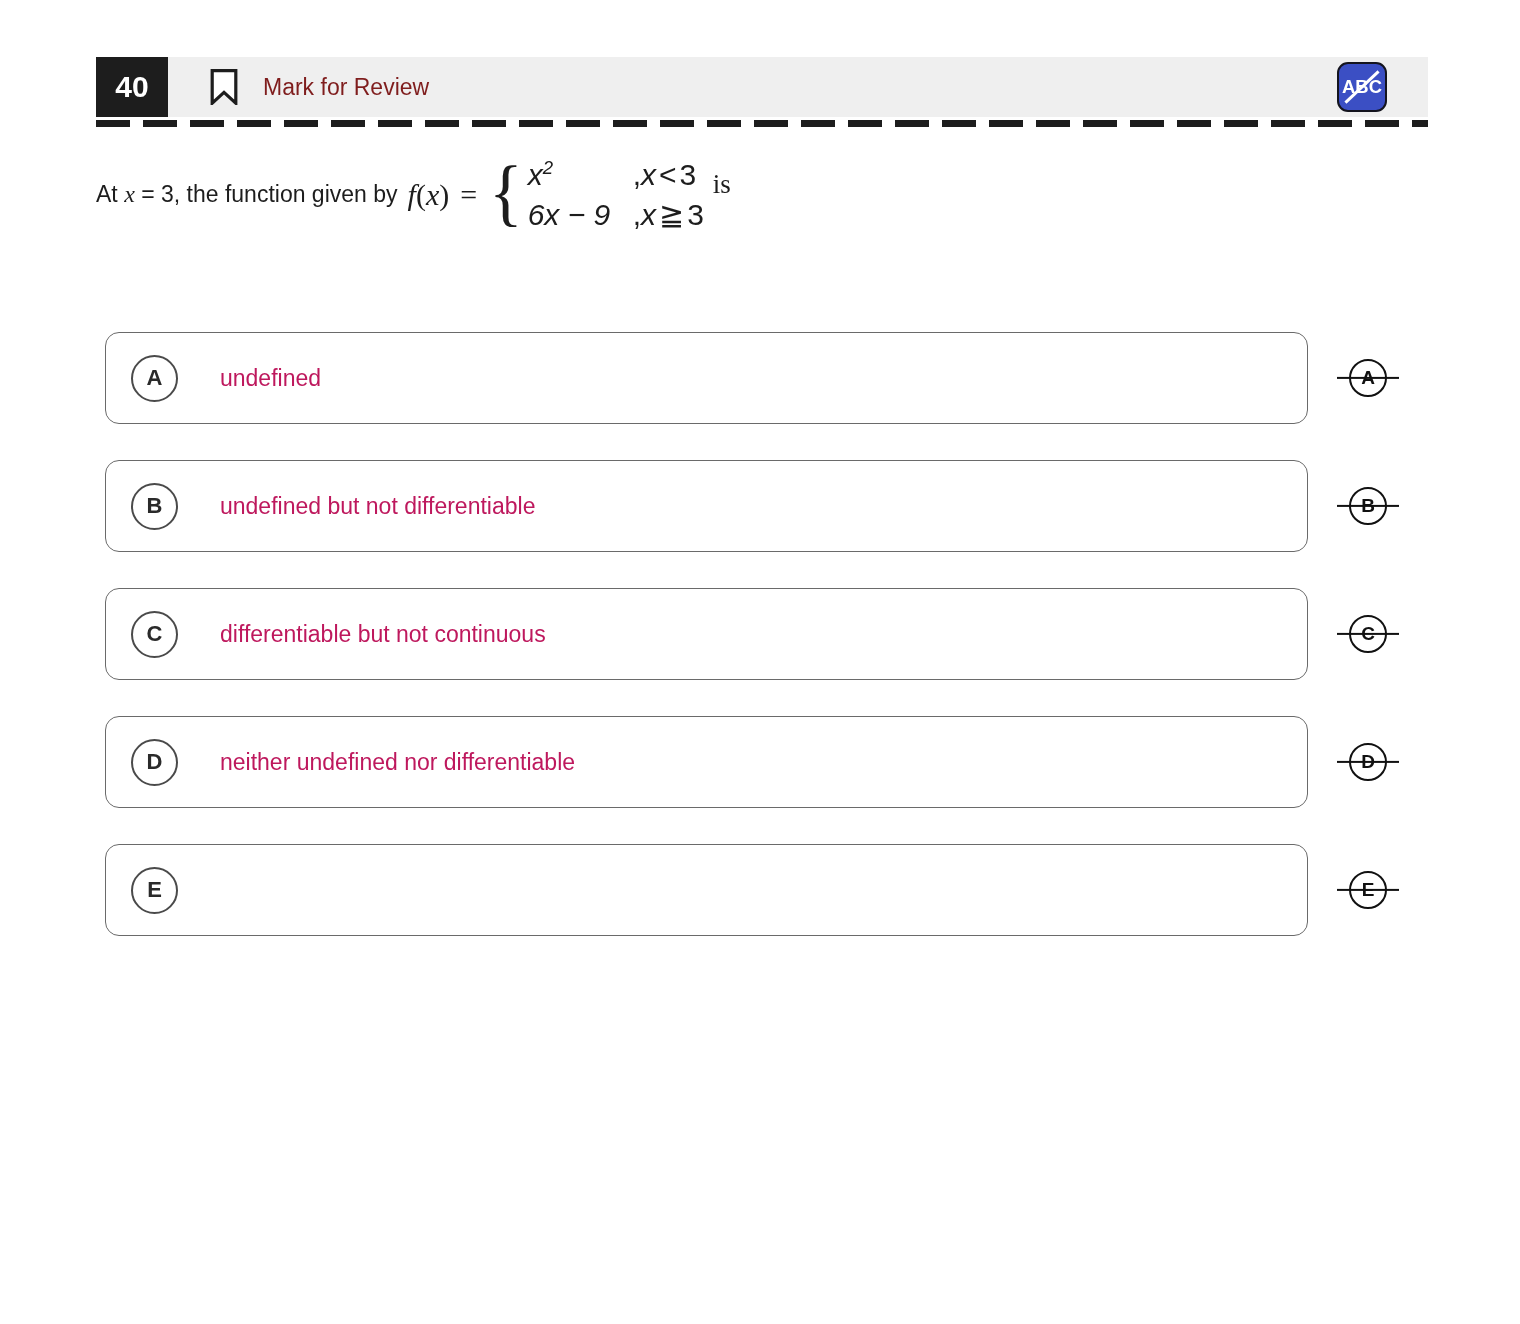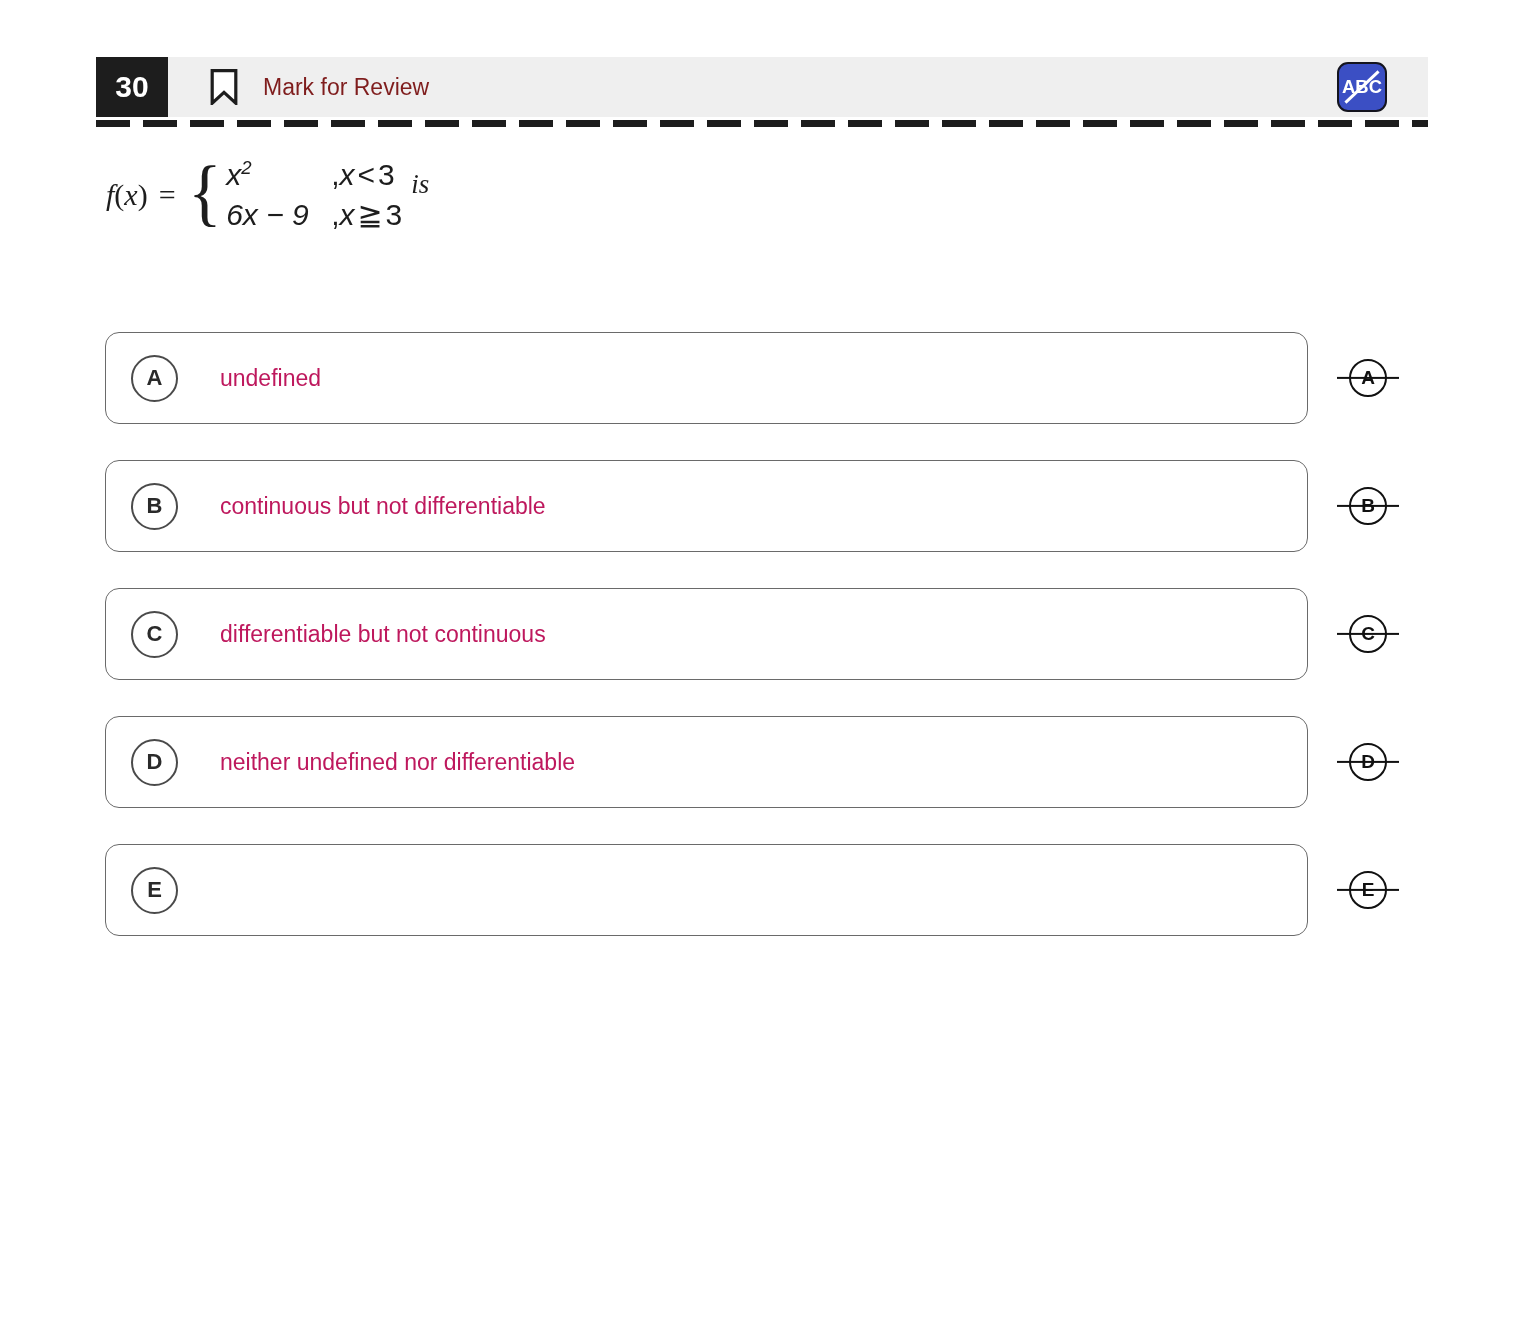--- a/index.html
+++ b/index.html
@@ -186,21 +186,20 @@
   .pw-cond .op { font-style: normal; padding: 0 3px; }
   .pw-cond .num { font-style: normal; }
   .pw-comma { font-style: normal; }
 
   .stem-tail {
     font-family: "Liberation Serif", serif;
     font-size: 27px;
     margin-left: 9px;
     align-self: flex-start;
     margin-top: 14px;
-    font-style: italic;
   }
 
   
   .options {
     position: absolute;
     left: 0;
     top: 332px;
     width: 1520px;
   }
 
@@ -282,21 +281,21 @@
     transform: translateY(-50%);
   }
 </style>
 </head>
 <body>
 
 <div id="app">
 
   <div class="qheader">
 
-    <div class="qnum-badge">30</div>
+    <div class="qnum-badge">40</div>
 
     <div class="mark-review">
       <span class="bookmark-icon-wrap">
         <svg class="bookmark-icon" viewBox="0 0 28 36" xmlns="http://www.w3.org/2000/svg">
           <path d="M2.2 1.6 L25.8 1.6 L25.8 34.2 L14 23.4 L2.2 34.2 Z" fill="#ffffff" stroke="#1d1d1d" stroke-width="3.2" stroke-linejoin="miter"></path>
         </svg>
       </span>
       <span class="mark-review-label">Mark for Review</span>
     </div>
 
@@ -307,20 +306,21 @@
         <text x="25" y="32" font-family="Liberation Sans, sans-serif" font-size="20" font-weight="700" fill="#ffffff" text-anchor="middle">ABC</text>
         <line x1="7" y1="42" x2="43" y2="8" stroke="#ffffff" stroke-width="3.2"></line>
       </svg>
     </div>
   </div>
 
   <div class="dashed-rule"></div>
 
   <div class="question-stem">
 
+    <span class="stem-lead"><span>At </span><i>x</i><span> = 3, the function given by </span></span>
 
     <span class="math math-fx">
         <span>f</span>
         <span class="paren">(</span>
         <span>x</span>
         <span class="paren">)</span>
       </span>
 
     <span class="math math-eq">=</span>
 
@@ -355,21 +355,21 @@
       </div>
       <div class="eliminate-marker">
         <div class="elim-circle">A</div>
         <div class="elim-strike"></div>
       </div>
     </div>
 
     <div class="option-row">
       <div class="option-box">
         <div class="opt-letter">B</div>
-        <div class="opt-text">continuous but not differentiable</div>
+        <div class="opt-text">undefined but not differentiable</div>
       </div>
       <div class="eliminate-marker">
         <div class="elim-circle">B</div>
         <div class="elim-strike"></div>
       </div>
     </div>
 
     <div class="option-row">
       <div class="option-box">
         <div class="opt-letter">C</div>

